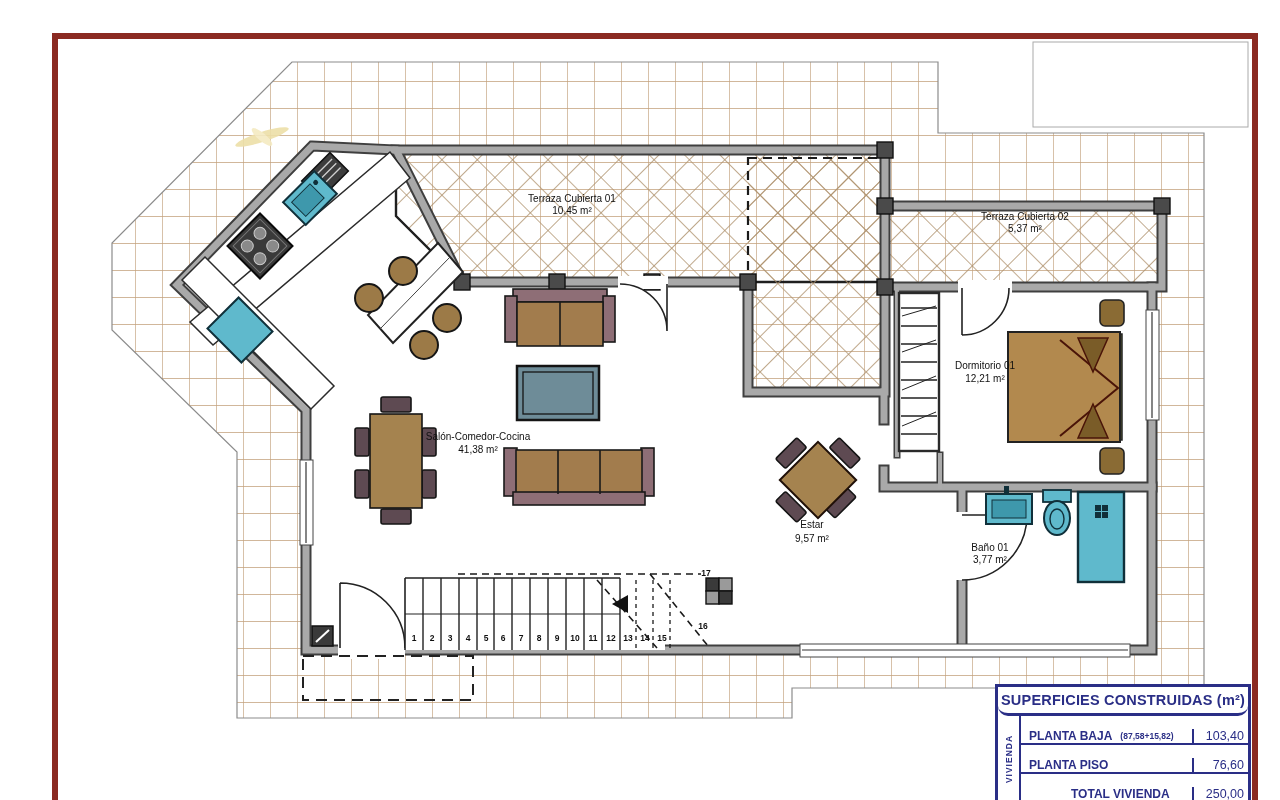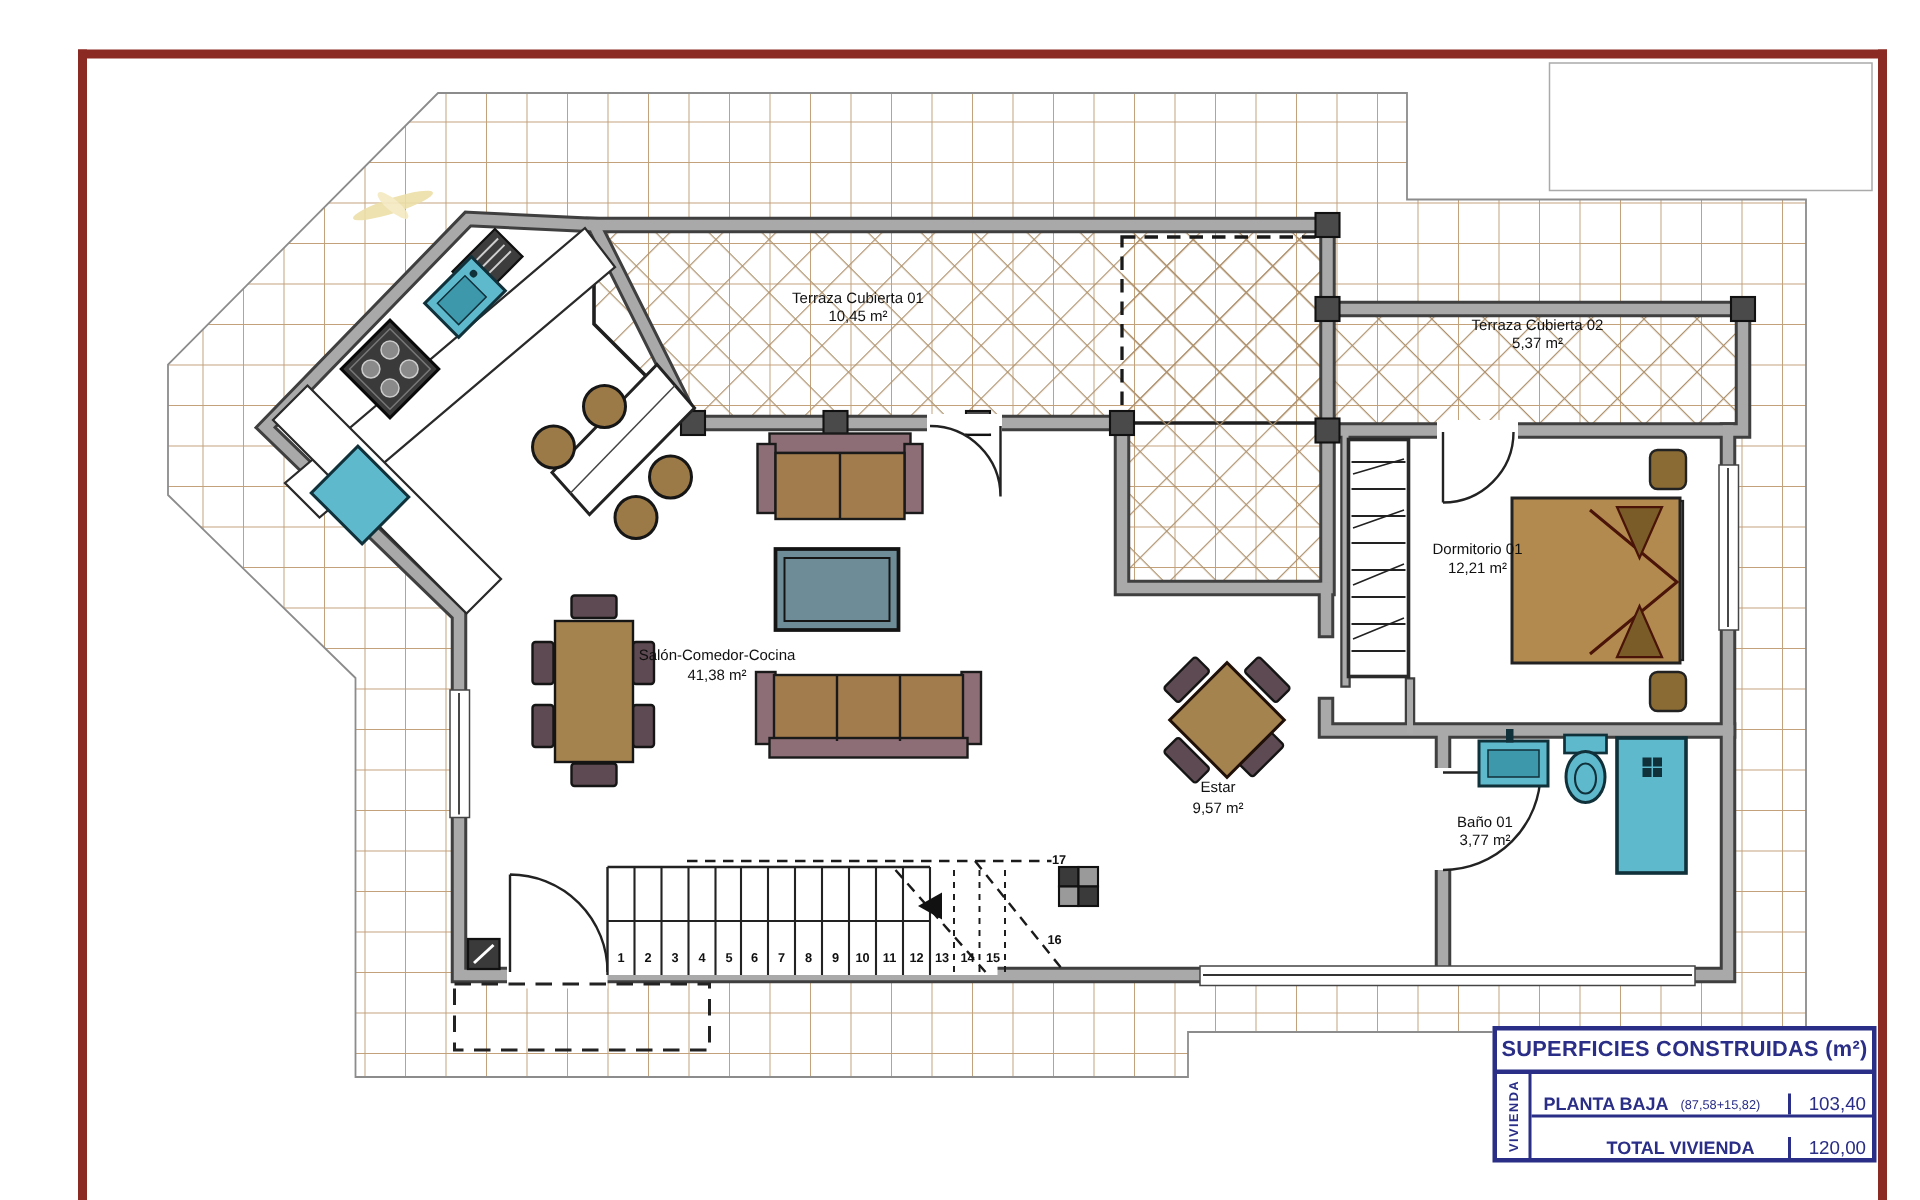--- a/index.html
+++ b/index.html
@@ -13,32 +13,32 @@
   .wallL{stroke:#A9A9A9;stroke-width:7;fill:none;stroke-linecap:square;}
   .wallD2{stroke:#3F3F3F;stroke-width:7;fill:none;stroke-linecap:square;}
   .wallL2{stroke:#ABABAB;stroke-width:4;fill:none;stroke-linecap:square;}
   .door{stroke:#222;stroke-width:1.6;fill:none;}
   .winline{stroke:#333;stroke-width:1.2;}
   
   .sumtable{position:absolute;left:995px;top:684px;width:256px;background:#fff;
             border:3px solid #2A2E86;color:#2A2E86;box-sizing:border-box;}
   .sumtable .hdr{height:26px;display:flex;align-items:center;justify-content:center;
             font-weight:bold;font-size:14.5px;border-bottom:3px solid #2A2E86;
-            letter-spacing:0.2px;white-space:nowrap;}
+            letter-spacing:0.2px;white-space:nowrap;border-radius:10px;}
   .sumtable .body{display:flex;}
   .sumtable .gcol{width:21px;border-right:2px solid #2A2E86;position:relative;}
   .sumtable .gcol span{position:absolute;left:50%;top:50%;
             transform:translate(-50%,-50%) rotate(-90deg);
             font-size:8.5px;font-weight:bold;letter-spacing:1px;white-space:nowrap;}
   .sumtable .rows{flex:1;display:flex;flex-direction:column;}
   .sumtable .trow{height:27px;display:flex;align-items:flex-end;border-bottom:2px solid #2A2E86;}
   .sumtable .trow:last-child{border-bottom:none;padding-left:42px;}
   .sumtable .lab{flex:1;display:flex;align-items:center;padding-left:8px;
             font-size:12px;font-weight:bold;white-space:nowrap;}
-  .sumtable .note{font-size:8.5px;font-weight:normal;margin-left:8px;white-space:nowrap;}
+  .sumtable .note{font-size:8.5px;font-weight:bold;margin-left:8px;white-space:nowrap;}
   .sumtable .val{width:50px;border-left:2px solid #2A2E86;display:flex;align-items:center;
             justify-content:flex-end;padding-right:4px;font-size:12.5px;font-weight:normal;}
 </style>
 </head>
 <body>
 
 <div id="stage">
 <svg width="1280" height="800" viewBox="0 0 1280 800">
   <defs>
     <pattern id="gridOrtho" width="27" height="27" patternUnits="userSpaceOnUse">
@@ -297,21 +297,28 @@
     <div class="rows">
       <div class="trow">
         <div class="lab">
               <span>PLANTA BAJA</span>
           <span class="note">(87,58+15,82)</span>
             </div>
         <div class="val">103,40</div>
       </div>
       <div class="trow">
         <div class="lab">
+              <span>PLANTA PISO</span>
+          <span class="note"></span>
+            </div>
+        <div class="val">76,60</div>
+      </div>
+      <div class="trow">
+        <div class="lab">
               <span>TOTAL VIVIENDA</span>
           <span class="note"></span>
             </div>
-        <div class="val">120,00</div>
+        <div class="val">250,00</div>
       </div>
     </div>
   </div>
 </div>
 </div>
 
 </body></html>

